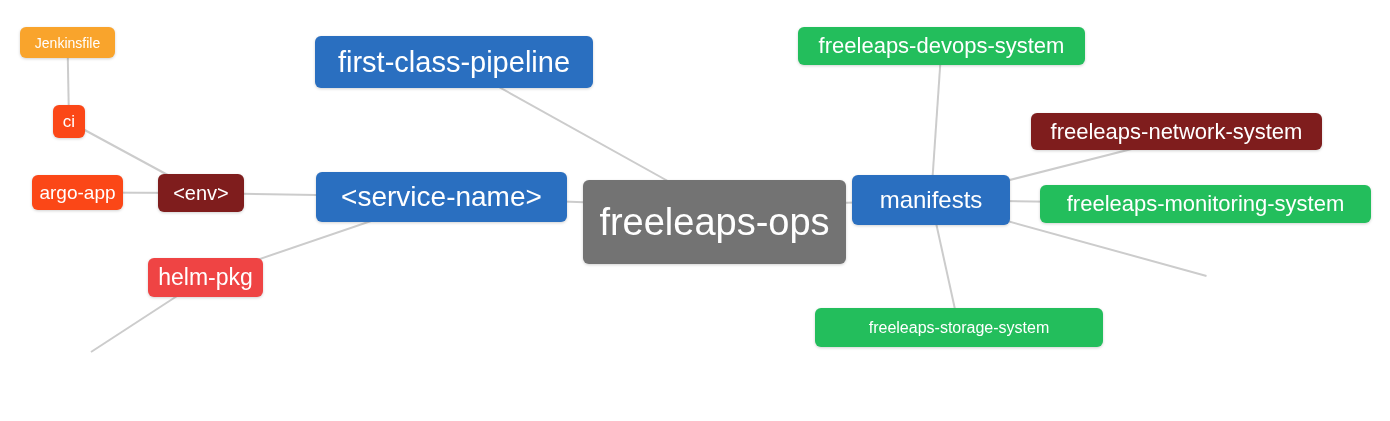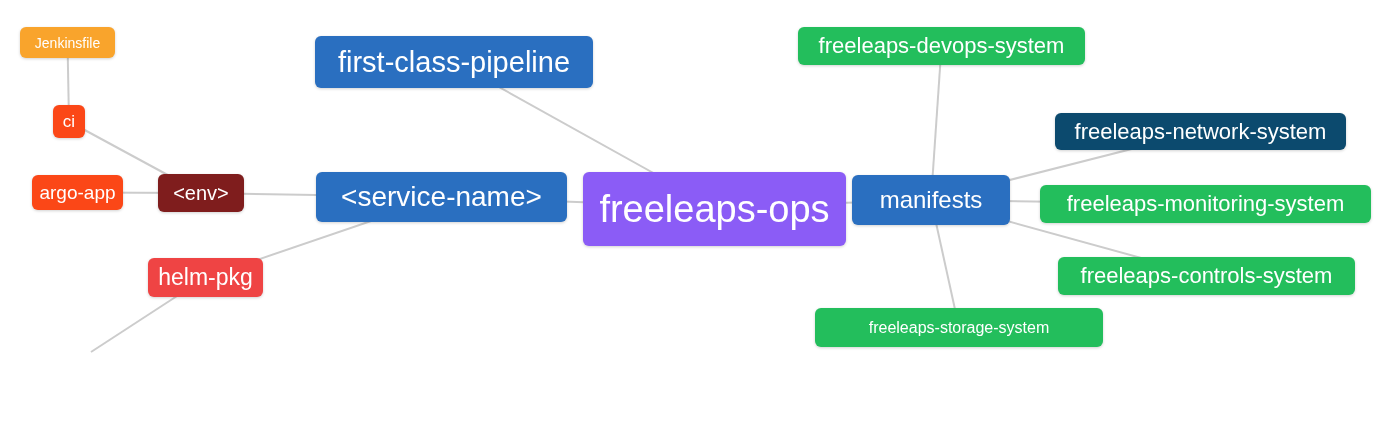--- a/index.html
+++ b/index.html
@@ -67,21 +67,20 @@
       <line x1="931" y1="200" x2="959" y2="327.5" stroke="#CCCCCC" stroke-width="2"></line>
     </svg>
   <div class="nodes-layer" id="nodes-layer">
       <div class="node" style="left: 20px; top: 27px; width: 95px; height: 31px; background: rgb(249, 164, 44); font-size: 14px;">Jenkinsfile</div>
       <div class="node" style="left: 53px; top: 105px; width: 32px; height: 33px; background: rgb(251, 71, 23); font-size: 17px;">ci</div>
       <div class="node" style="left: 32px; top: 175px; width: 91px; height: 35px; background: rgb(251, 71, 23); font-size: 19px;">argo-app</div>
       <div class="node" style="left: 158px; top: 174px; width: 86px; height: 38px; background: #7f1d1d; font-size: 20px;">&lt;env&gt;</div>
       <div class="node" style="left: 315px; top: 36px; width: 278px; height: 52px; background: rgb(42, 111, 192); font-size: 29px;">first-class-pipeline</div>
       <div class="node" style="left: 316px; top: 172px; width: 251px; height: 50px; background: rgb(42, 111, 192); font-size: 28px;">&lt;service-name&gt;</div>
       <div class="node" style="left: 148px; top: 258px; width: 115px; height: 39px; background: #ef4444; font-size: 23px;">helm-pkg</div>
-      <div class="node" style="left: 583px; top: 172px; width: 263px; height: 74px; background: #8b5cf6; font-size: 38px;">freeleaps-ops</div>
+      <div class="node" style="left: 583px; top: 180px; width: 263px; height: 84px; background: #737373; font-size: 38px;">freeleaps-ops</div>
       <div class="node" style="left: 852px; top: 175px; width: 158px; height: 50px; background: rgb(42, 111, 192); font-size: 24px;">manifests</div>
       <div class="node" style="left: 798px; top: 27px; width: 287px; height: 38px; background: rgb(35, 190, 92); font-size: 22px;">freeleaps-devops-system</div>
-      <div class="node" style="left: 1055px; top: 113px; width: 291px; height: 37px; background: #0c4a6e; font-size: 22px;">freeleaps-network-system</div>
+      <div class="node" style="left: 1031px; top: 113px; width: 291px; height: 37px; background: #7f1d1d; font-size: 22px;">freeleaps-network-system</div>
       <div class="node" style="left: 1040px; top: 185px; width: 331px; height: 38px; background: rgb(35, 190, 92); font-size: 22px;">freeleaps-monitoring-system</div>
-      <div class="node" style="left: 1058px; top: 257px; width: 297px; height: 38px; background: rgb(35, 190, 92); font-size: 22px;">freeleaps-controls-system</div>
       <div class="node" style="left: 815px; top: 308px; width: 288px; height: 39px; background: rgb(35, 190, 92); font-size: 16px;">freeleaps-storage-system</div>
     </div>
 </div>
 
 </body></html>

